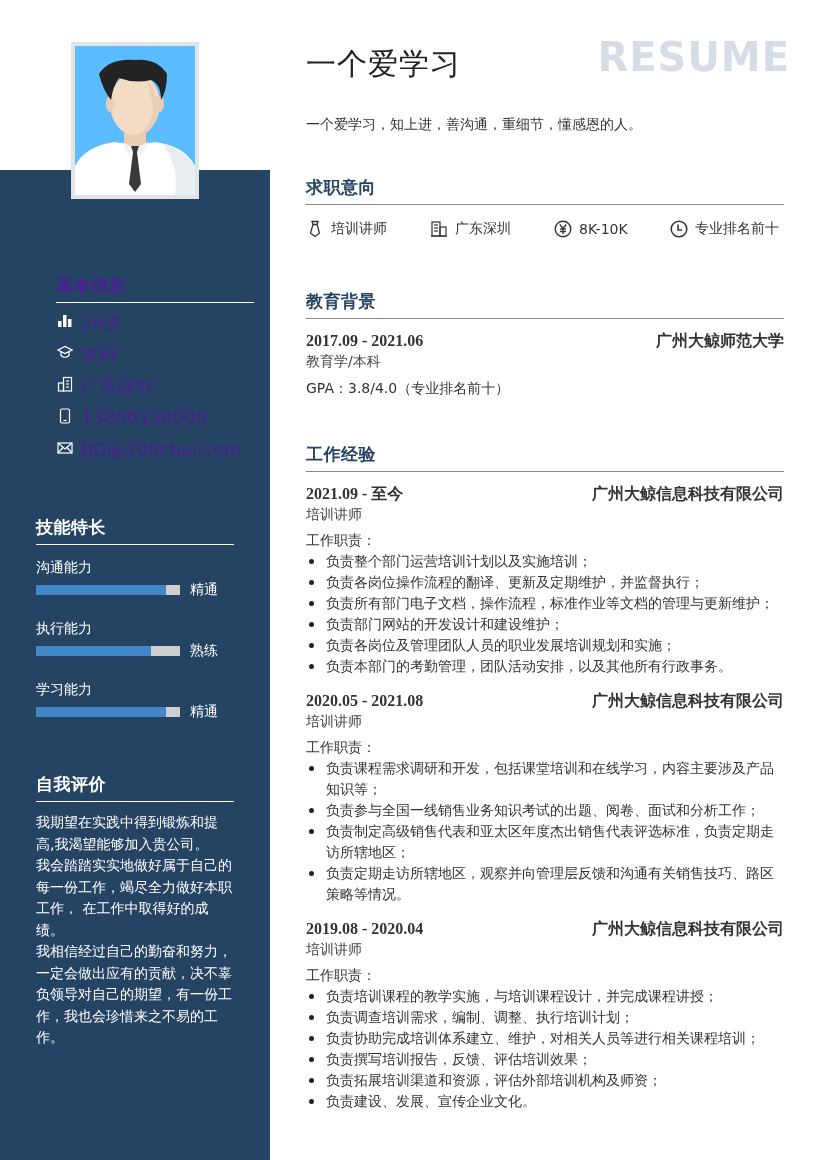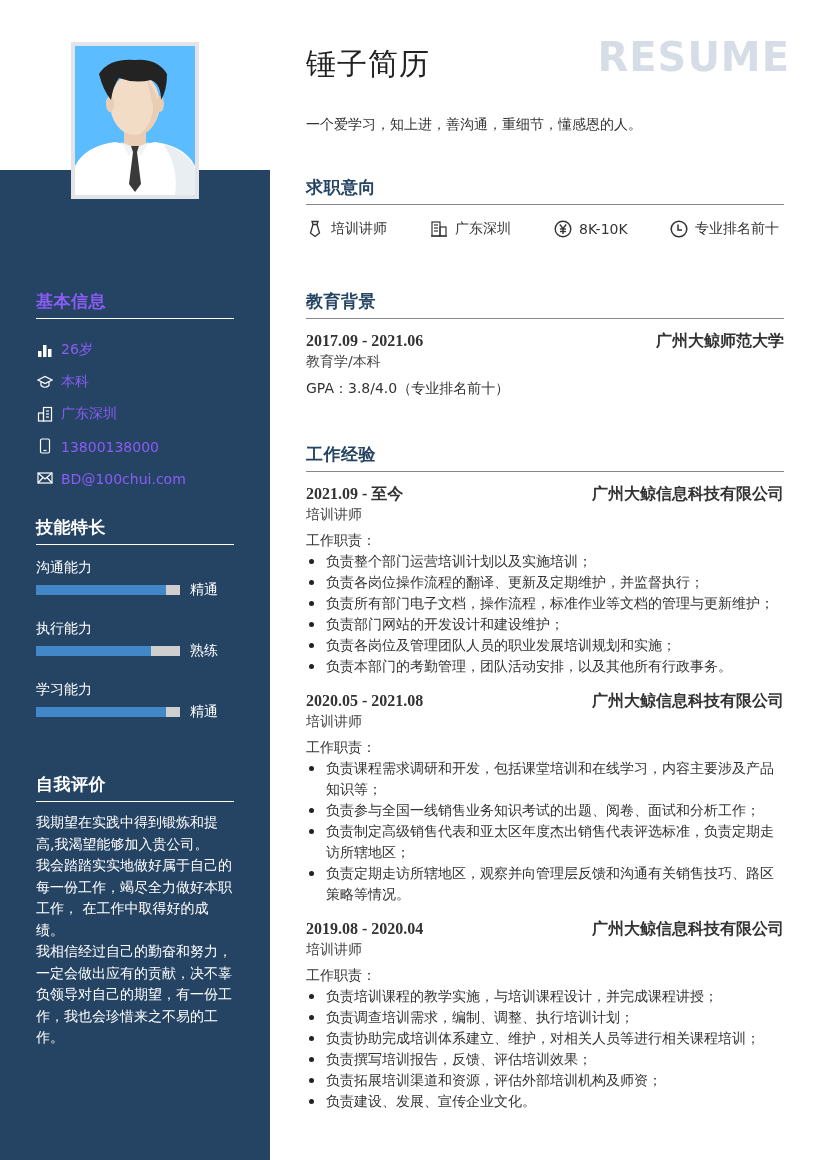--- a/index.html
+++ b/index.html
@@ -15,21 +15,21 @@
     background: #e2e4e7; padding: 4px; z-index: 2;
   }
   .photo-inner { width: 100%; height: 100%; background: #5bbcff; position: relative; overflow: hidden; }
 
   .side-section { position: absolute; left: 36px; width: 198px; }
   .side-title {
     font-size: 17px; font-weight: bold; padding-bottom: 5px;
     border-bottom: 1.5px solid #ffffff; letter-spacing: 0.5px;
   }
   .info-list { margin-top: 8px; }
-  .info-item { display: flex; align-items: flex-end; height: 32px; font-size: 14px; }
+  .info-item { display: flex; align-items: flex-start; height: 32px; font-size: 18px; }
   .info-icon { width: 18px; height: 18px; margin-right: 7px; display: inline-flex; align-items: center; justify-content: center; }
   .info-icon svg { width: 16px; height: 16px; }
 
   .skill { margin-top: 12px; }
   .skill-name { font-size: 14px; height: 20px; line-height: 20px; }
   .skill-row { display: flex; align-items: center; margin-top: 4px; }
   .skill-bar { width: 144px; height: 10px; background: #cfcfcf; position: relative; }
   .skill-fill { position: absolute; left: 0; top: 0; height: 100%; background: #4287c8; }
   .skill-level { font-size: 14px; margin-left: 10px; }
 
@@ -82,25 +82,25 @@
       <path d="M72 34 Q86 50 82 72 Q76 88 62 90 Q78 80 78 60 Z" fill="#e9cdb5"></path>
 
       <ellipse cx="35" cy="58" rx="4" ry="8" fill="#e9cdb5"></ellipse>
       <ellipse cx="85" cy="58" rx="4" ry="8" fill="#e9cdb5"></ellipse>
 
       <path d="M24 28 Q34 12 60 14 Q82 12 92 28 Q92 44 86 54 Q86 38 76 34 Q60 38 44 32 Q38 40 36 54 Q28 44 24 28 Z" fill="#232323"></path>
     </svg>
   </div>
 </div>
 
-<div class="name">锤子简历</div>
+<div class="name">一个爱学习</div>
 <div class="resume-watermark">RESUME</div>
 <div class="motto">一个爱学习，知上进，善沟通，重细节，懂感恩的人。</div>
 
-<div class="side-section" style="top: 290px; color:#8b5cf6;">
+<div class="side-section" style="top: 274px; color:#4c1d95;margin-left:20px;">
   <div class="side-title">基本信息</div>
   <div class="info-list">
     <div class="info-item">
       <span class="info-icon">
         <svg viewBox="0 0 16 16">
             <rect x="1" y="9" width="3.5" height="6" fill="#fff"></rect>
             <rect x="6" y="3" width="3.5" height="12" fill="#fff"></rect>
             <rect x="11" y="7" width="3.5" height="8" fill="#fff"></rect>
           </svg>
       </span>

